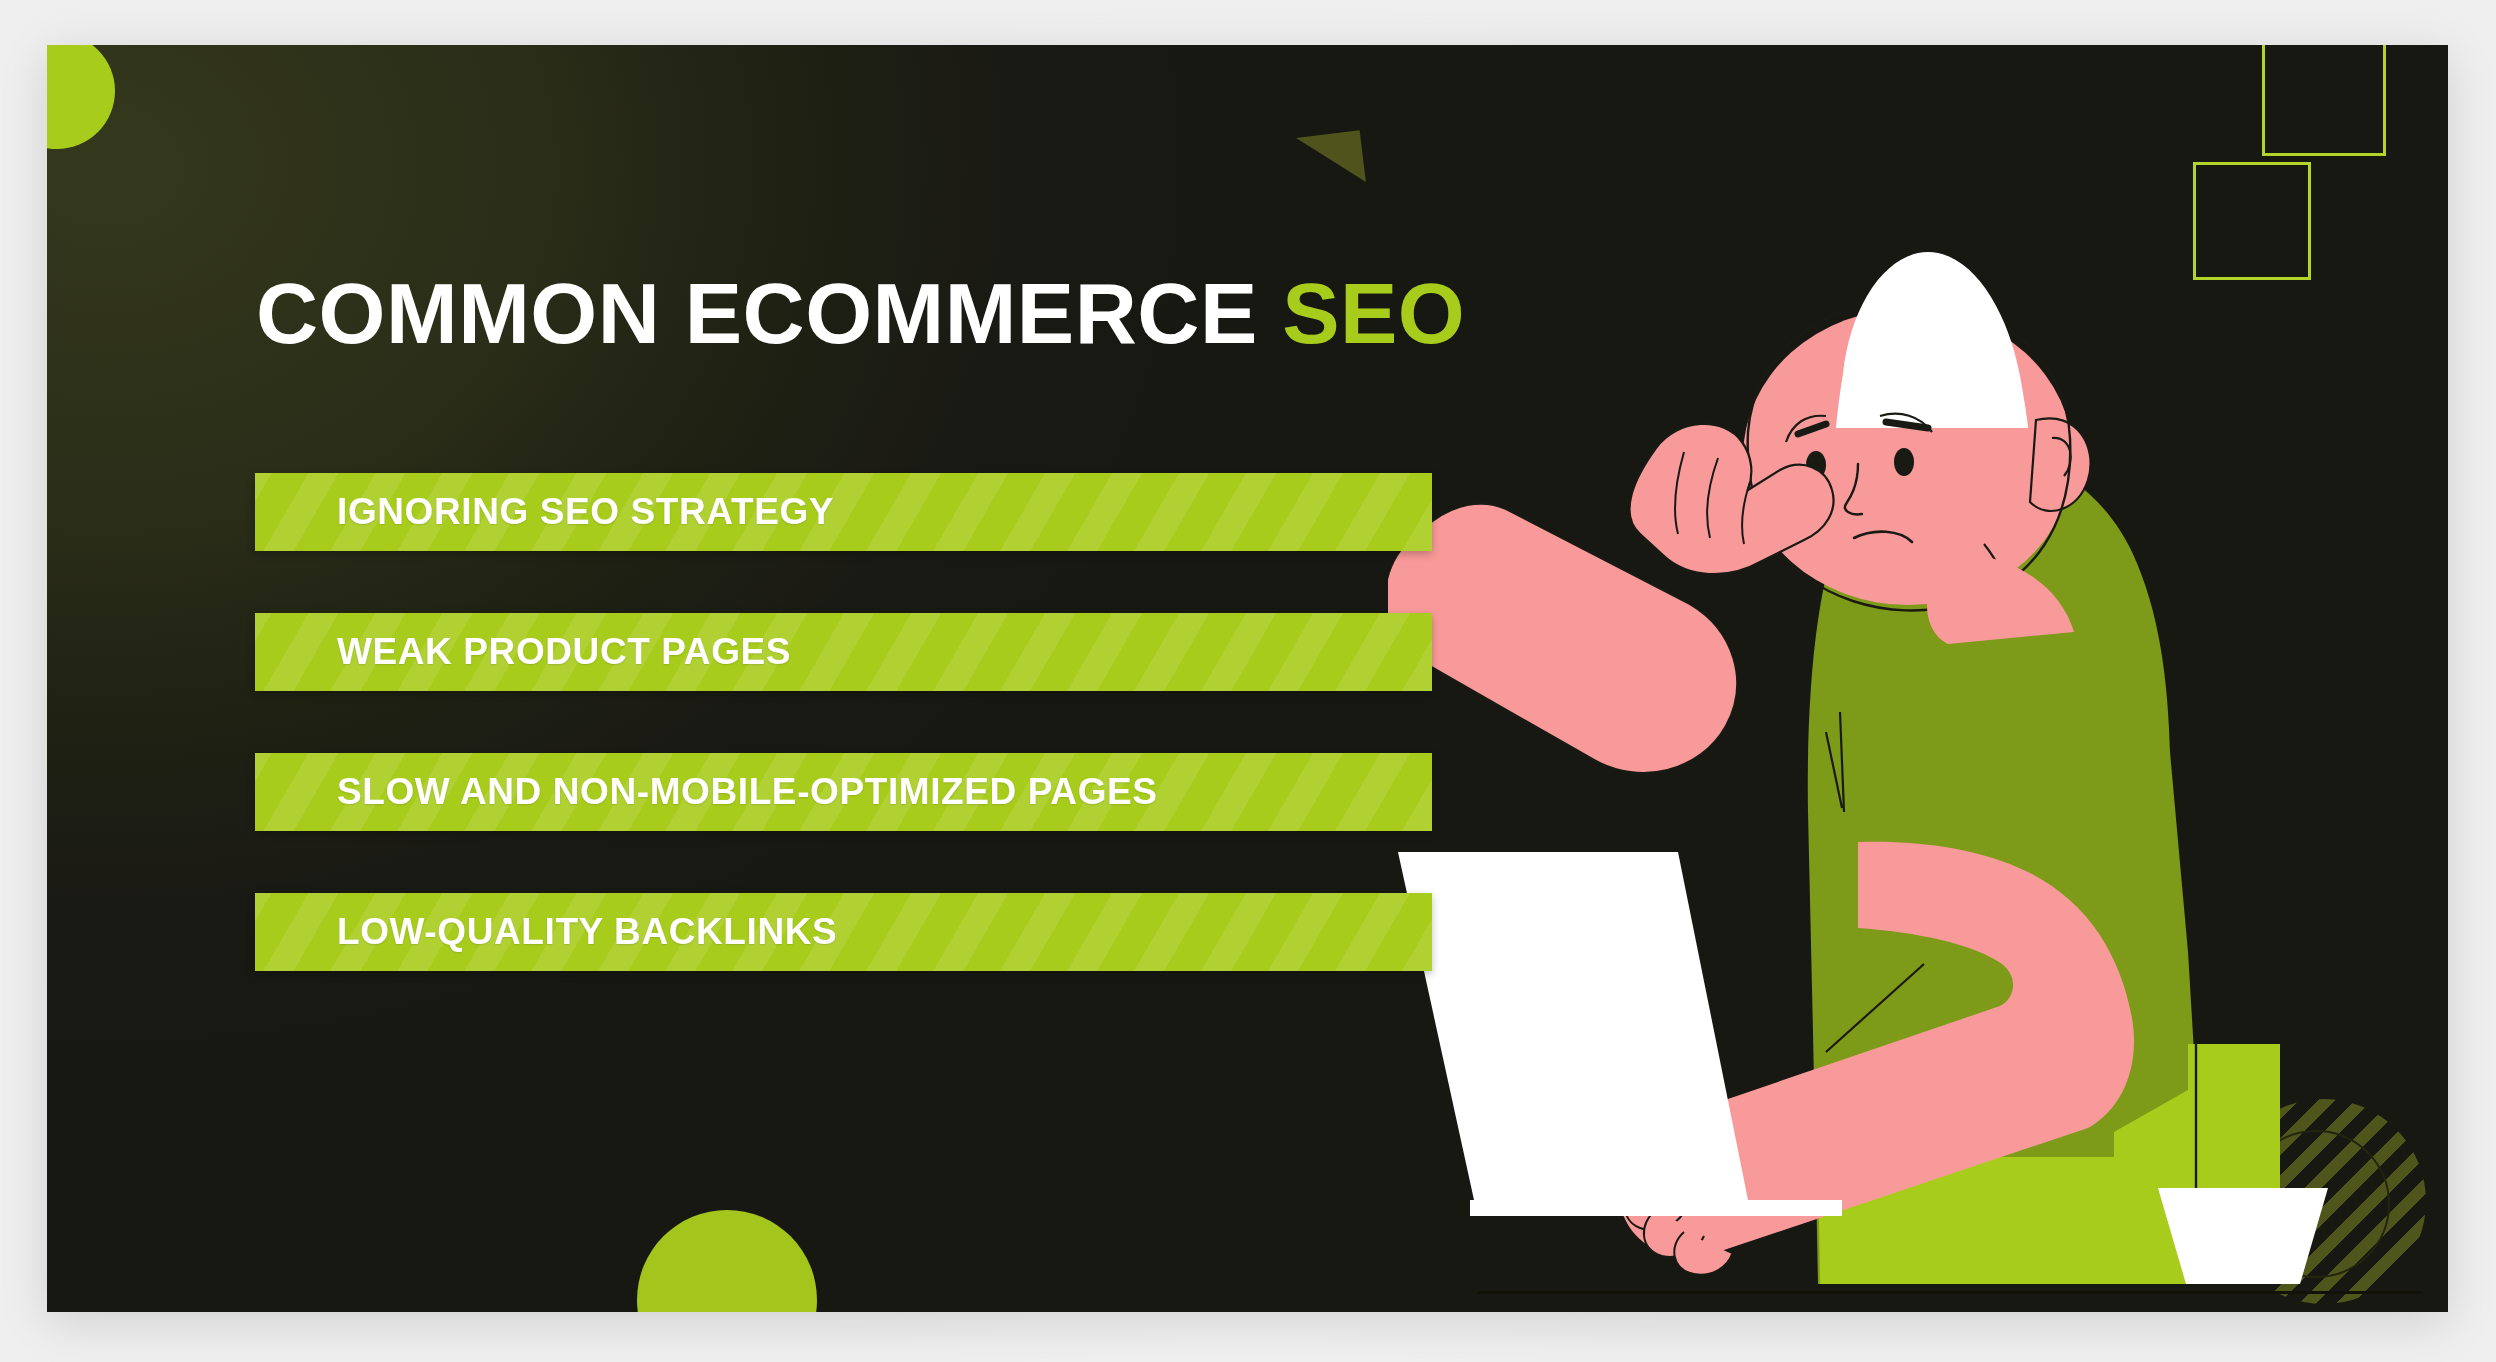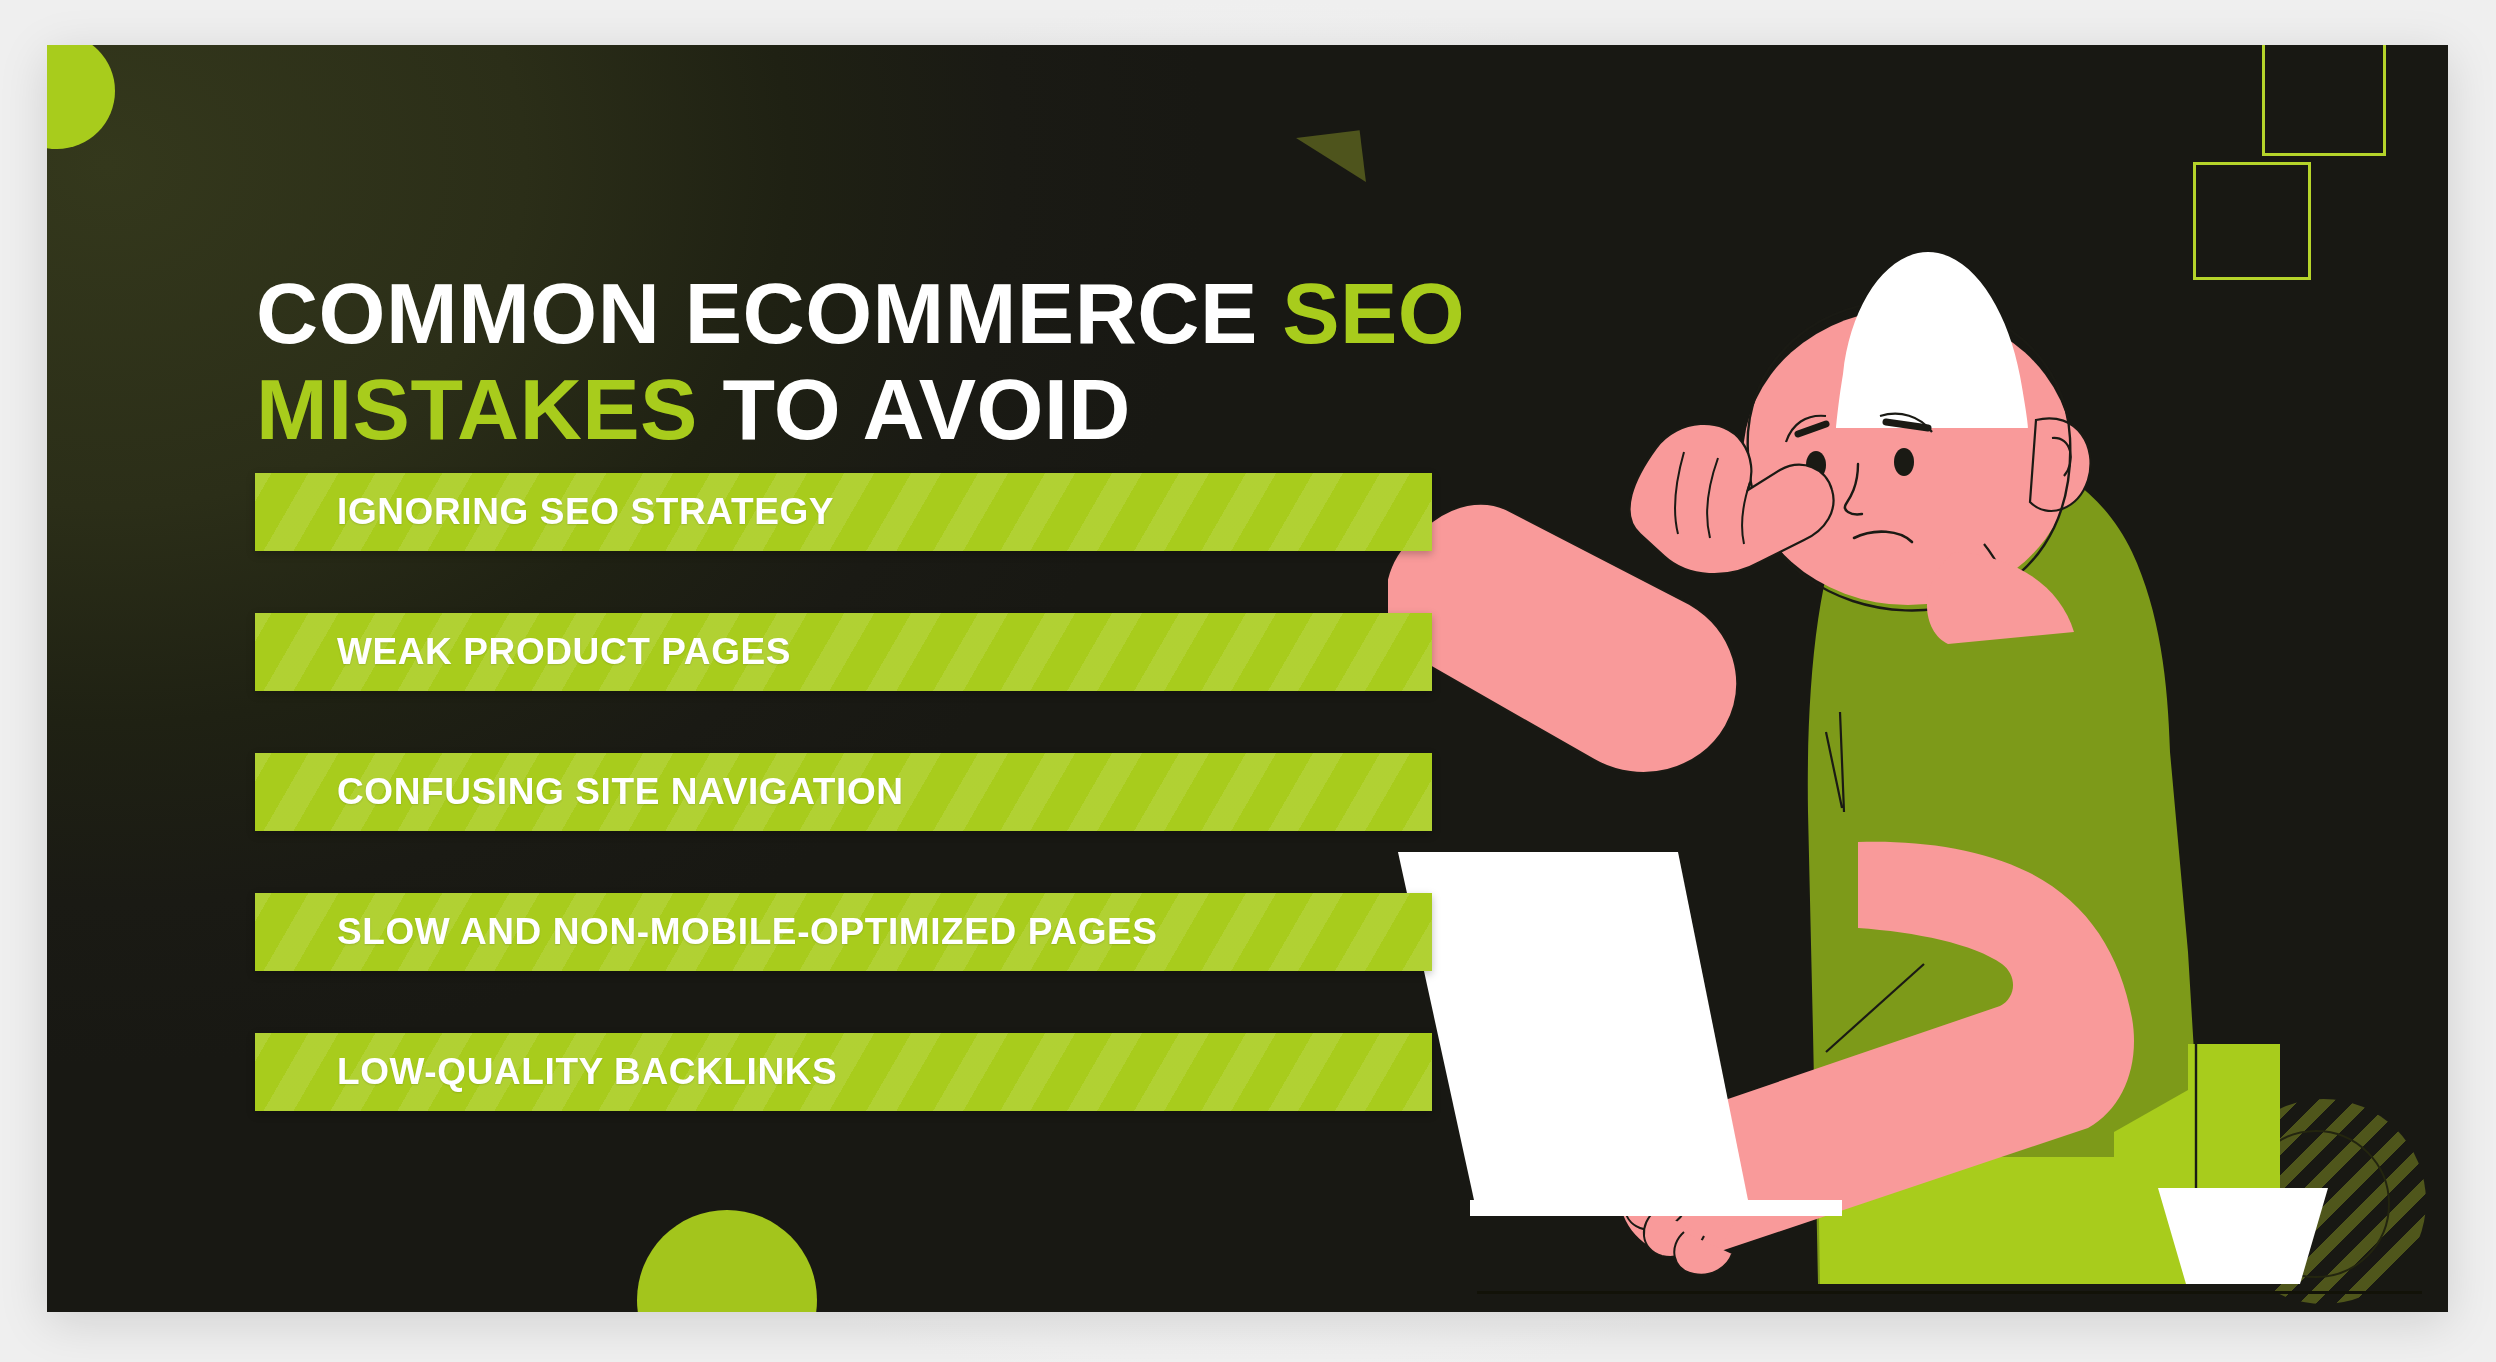--- a/index.html
+++ b/index.html
@@ -188,32 +188,28 @@
     <div class="deco-circle-bottom"></div>
     <div class="deco-square-a"></div>
     <div class="deco-square-b"></div>
     <div class="deco-triangle"></div>
     <div class="deco-striped-circle"></div>
     <div class="deco-circle-outline"></div>
     <div class="floor-line"></div>
 
     <h1 id="headline">
       <span class="line"><span>COMMON ECOMMERCE </span><span class="accent">SEO</span></span>
-      <span class="line"><span class="accent">MISTAKES</span><span> TO AVOID</span></span>
     </h1>
 
     <div id="bar-list">
       <div class="bar">
         <span class="bar-label">IGNORING SEO STRATEGY</span>
       </div>
       <div class="bar">
         <span class="bar-label">WEAK PRODUCT PAGES</span>
-      </div>
-      <div class="bar">
-        <span class="bar-label">CONFUSING SITE NAVIGATION</span>
       </div>
       <div class="bar">
         <span class="bar-label">SLOW AND NON-MOBILE-OPTIMIZED PAGES</span>
       </div>
       <div class="bar">
         <span class="bar-label">LOW-QUALITY BACKLINKS</span>
       </div>
     </div>
 
     <div id="illustration">

